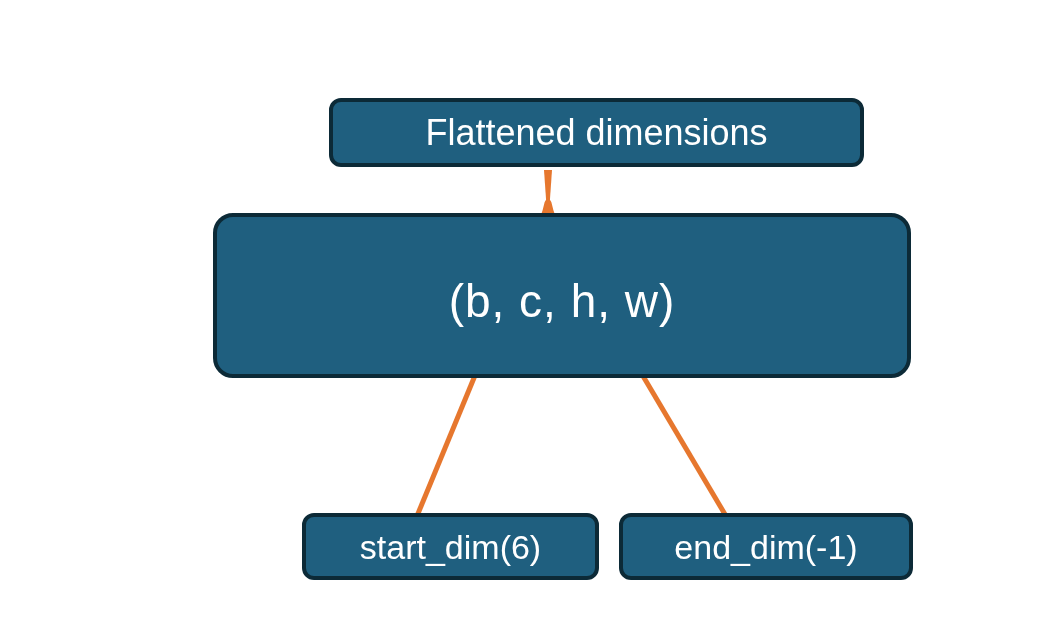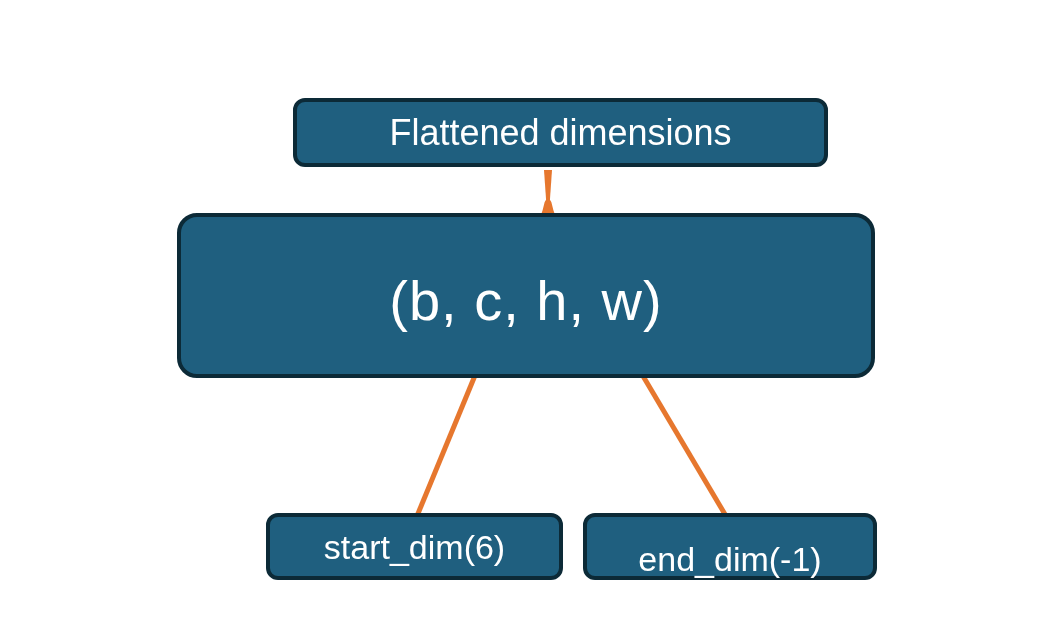--- a/index.html
+++ b/index.html
@@ -24,43 +24,43 @@
   .node {
     position: absolute;
     background: var(--box-fill);
     border: 4px solid var(--box-border);
     color: var(--text);
     display: flex;
     align-items: center;
     justify-content: center;
     text-align: center;
     line-height: 1;
+    margin-left: 36px;
   }
   .node-title {
     left: 293px; top: 98px; width: 535px; height: 69px;
     border-radius: 12px;
     font-size: 36px;
   }
   .node-tensor {
     left: 177px; top: 213px; width: 698px; height: 165px;
     border-radius: 20px;
-    font-size: 56px;
+    font-size: 46px;
     letter-spacing: 1px;
   }
   .node-tensor .label { padding-top: 10px; }
   .node-start {
     left: 266px; top: 513px; width: 297px; height: 67px;
     border-radius: 12px;
     font-size: 34px;
   }
   .node-end {
     left: 583px; top: 513px; width: 294px; height: 67px;
     border-radius: 12px;
     font-size: 34px;
-    align-items: flex-end;
   }
   svg.overlay {
     position: absolute;
     inset: 0;
     width: 100%;
     height: 100%;
     pointer-events: none;
   }
   .orange-stroke {
     stroke: var(--connector);

